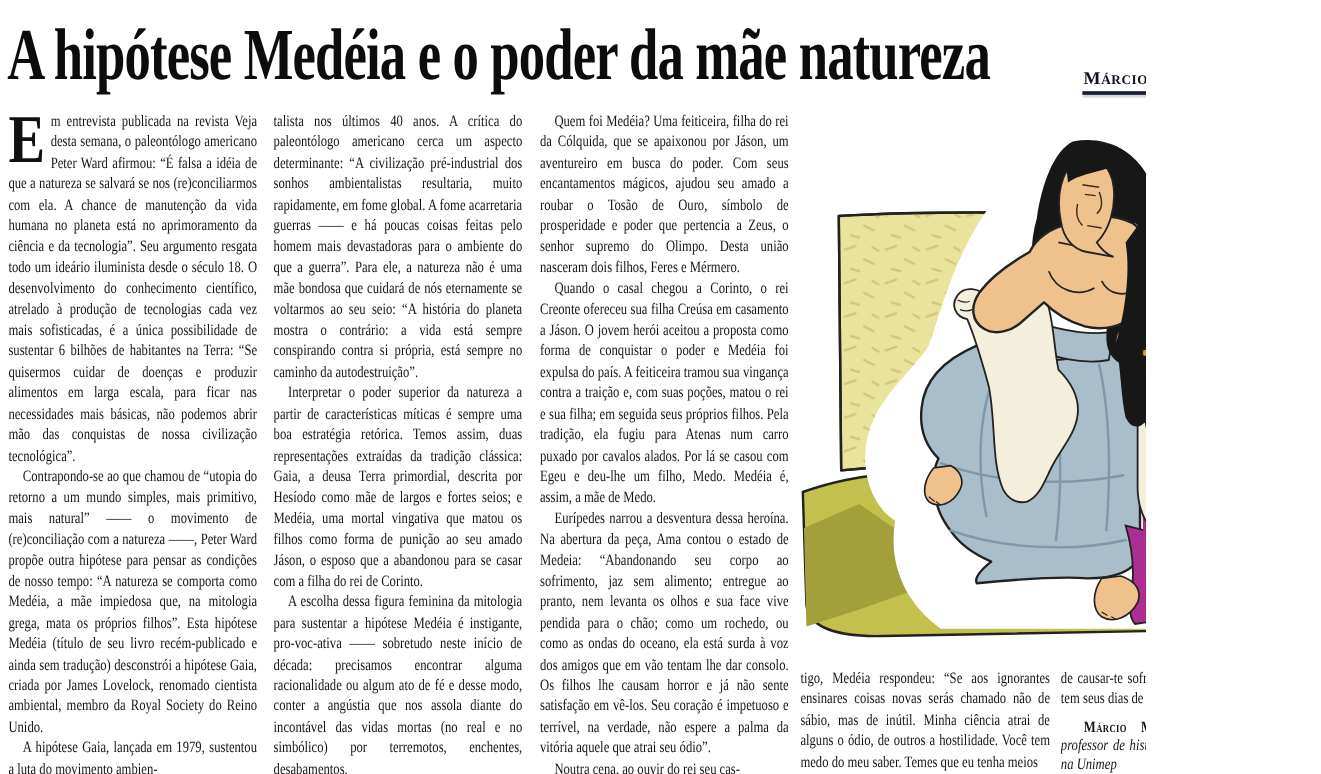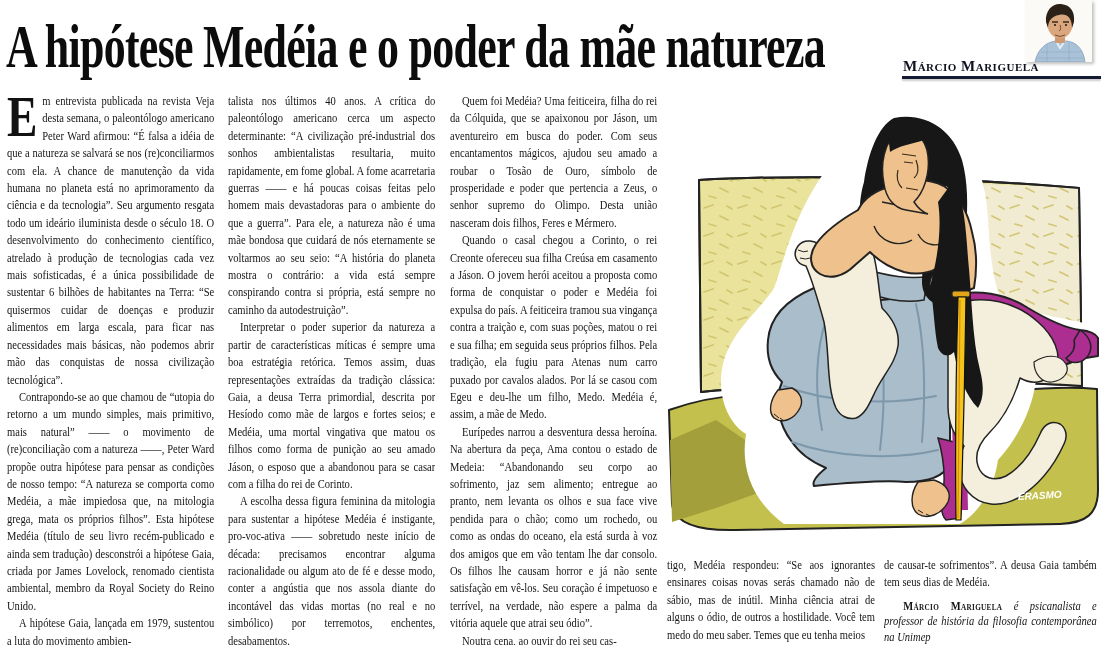--- a/index.html
+++ b/index.html
@@ -1,16 +1,16 @@
 <!DOCTYPE html>
 <html><head>
 <meta charset="utf-8">
 <style>
   html,body{margin:0;padding:0;background:#ffffff;}
-  .page{position:relative;width:1101px;height:645px;background:#fff;overflow:hidden;
+  .page{position:relative;width:955px;height:645px;background:#fff;overflow:hidden;
         font-family:"Liberation Serif","DejaVu Serif",serif;color:#141414;}
   
   .headline{position:absolute;left:6px;top:16px;margin:0;font-size:61px;line-height:1;
             font-weight:700;color:#0c0c0c;white-space:nowrap;letter-spacing:-1px;
             transform:scaleX(0.72);transform-origin:0 0;}
   .author-photo{position:absolute;left:1025px;top:0;width:67px;height:62px;
                 box-shadow:2px 2px 3px rgba(0,0,0,.25);background:#fbfaf7;}
   .author-name{position:absolute;left:903px;top:58px;width:150px;margin:0;
                font-weight:700;font-variant:small-caps;font-size:15px;letter-spacing:.5px;color:#10131f;}
   .header-rule{position:absolute;left:902px;top:76px;width:199px;height:3px;background:#141b33;

